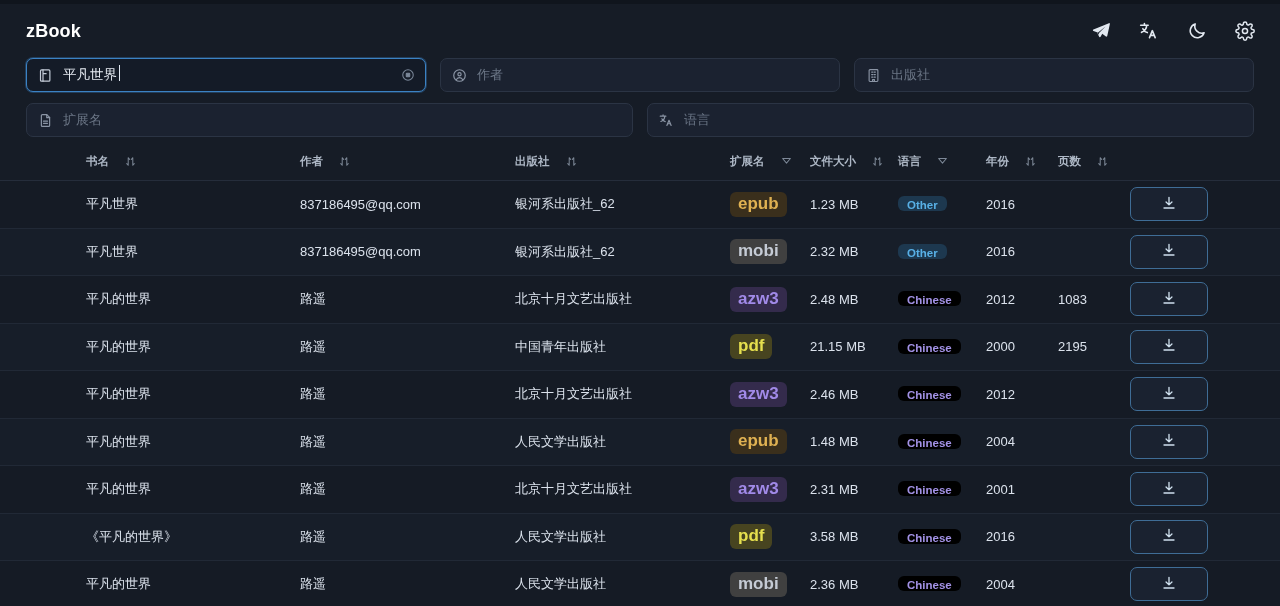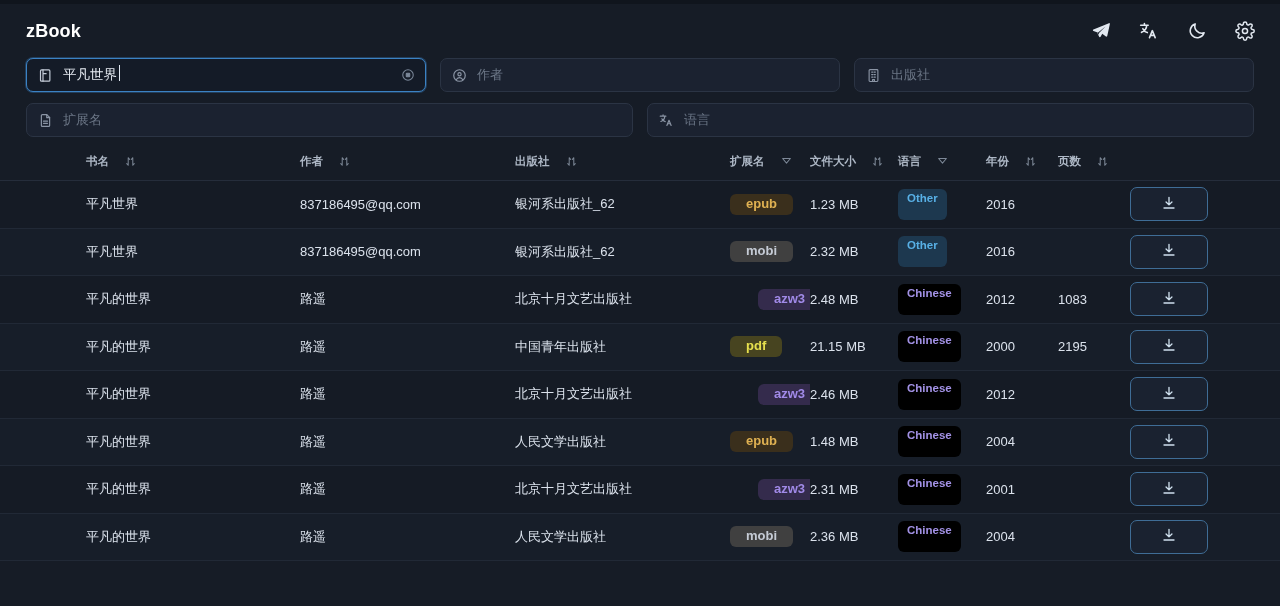--- a/index.html
+++ b/index.html
@@ -100,31 +100,31 @@
   .c-ext    { width: 80px; }
   .c-size   { width: 88px; }
   .c-lang   { width: 88px; }
   .c-year   { width: 72px; }
   .c-pages  { width: 72px; }
   .c-act    { width: 150px; }
 
   thead .c-title { padding-left: 86px !important; }
 
   .badge {
-    display: inline-block; padding: 3px 16px 4px;
-    border-radius: 6px; font-size: 13px; font-weight: bold;
+    display: inline-block; padding: 3px 8px 4px;
+    border-radius: 6px; font-size: 17px; font-weight: bold;
     line-height: 1.05;
   }
   .b-epub { background: #3a2f1c; color: #dfb152; }
   .b-mobi { background: #404040; color: #c5cbd5; }
-  .b-azw3 { background: #342b4c; color: #a18ae8; margin-left: 28px; }
+  .b-azw3 { background: #342b4c; color: #a18ae8; }
   .b-pdf  { background: #474420; color: #e6e04e; }
 
   .lang {
-    display: inline-block; padding: 3px 9px 16px;
+    display: inline-block; padding: 3px 9px 0;
     border-radius: 6px; font-size: 11.5px; font-weight: bold; line-height: 1.05;
   }
   .l-other   { background: #1d384f; color: #58b0e6; }
   .l-chinese { background: #000000; color: #a392e6; }
 
   .dlbtn {
     width: 78px; height: 34px;
     border: 1px solid #3f6d96; border-radius: 7px;
     background: #1a2230;
     display: flex; align-items: center; justify-content: center;
@@ -415,20 +415,37 @@
           <td class="c-pages num"></td>
           <td class="c-act">
             <div class="dlbtn">
               <span><svg width="16" height="16" viewBox="0 0 24 24" fill="none" stroke="currentColor" stroke-width="2" stroke-linecap="round" stroke-linejoin="round">
                   <path d="M12 3.5v11M7.6 10.4 12 14.8l4.4-4.4M4.5 19.5h15"></path>
                 </svg></span>
             </div>
           </td>
         </tr>
         <tr>
+          <td class="c-title">《平凡的世界》</td>
+          <td class="c-author">路遥</td>
+          <td class="c-pub">人民文学出版社</td>
+          <td class="c-ext"><span class="badge b-pdf">pdf</span></td>
+          <td class="c-size num">3.58 MB</td>
+          <td class="c-lang"><span class="lang l-chinese">Chinese</span></td>
+          <td class="c-year num">2016</td>
+          <td class="c-pages num"></td>
+          <td class="c-act">
+            <div class="dlbtn">
+              <span><svg width="16" height="16" viewBox="0 0 24 24" fill="none" stroke="currentColor" stroke-width="2" stroke-linecap="round" stroke-linejoin="round">
+                  <path d="M12 3.5v11M7.6 10.4 12 14.8l4.4-4.4M4.5 19.5h15"></path>
+                </svg></span>
+            </div>
+          </td>
+        </tr>
+        <tr>
           <td class="c-title">平凡的世界</td>
           <td class="c-author">路遥</td>
           <td class="c-pub">人民文学出版社</td>
           <td class="c-ext"><span class="badge b-mobi">mobi</span></td>
           <td class="c-size num">2.36 MB</td>
           <td class="c-lang"><span class="lang l-chinese">Chinese</span></td>
           <td class="c-year num">2004</td>
           <td class="c-pages num"></td>
           <td class="c-act">
             <div class="dlbtn">

